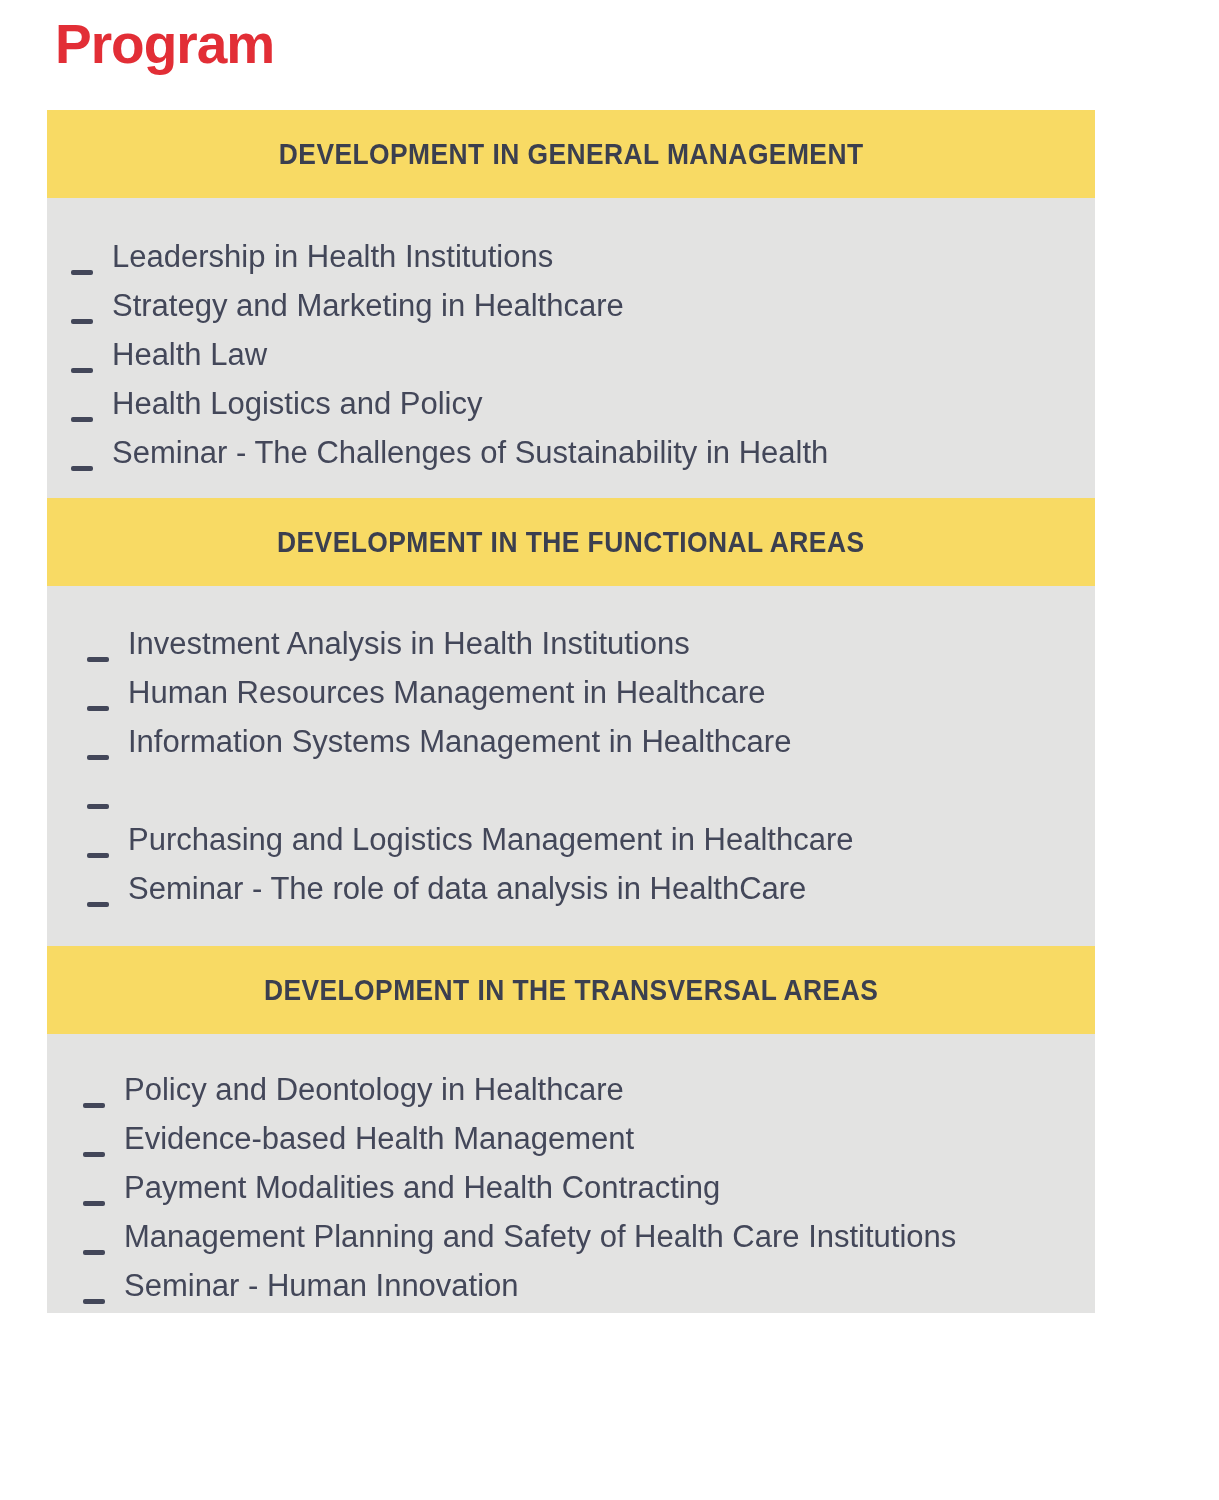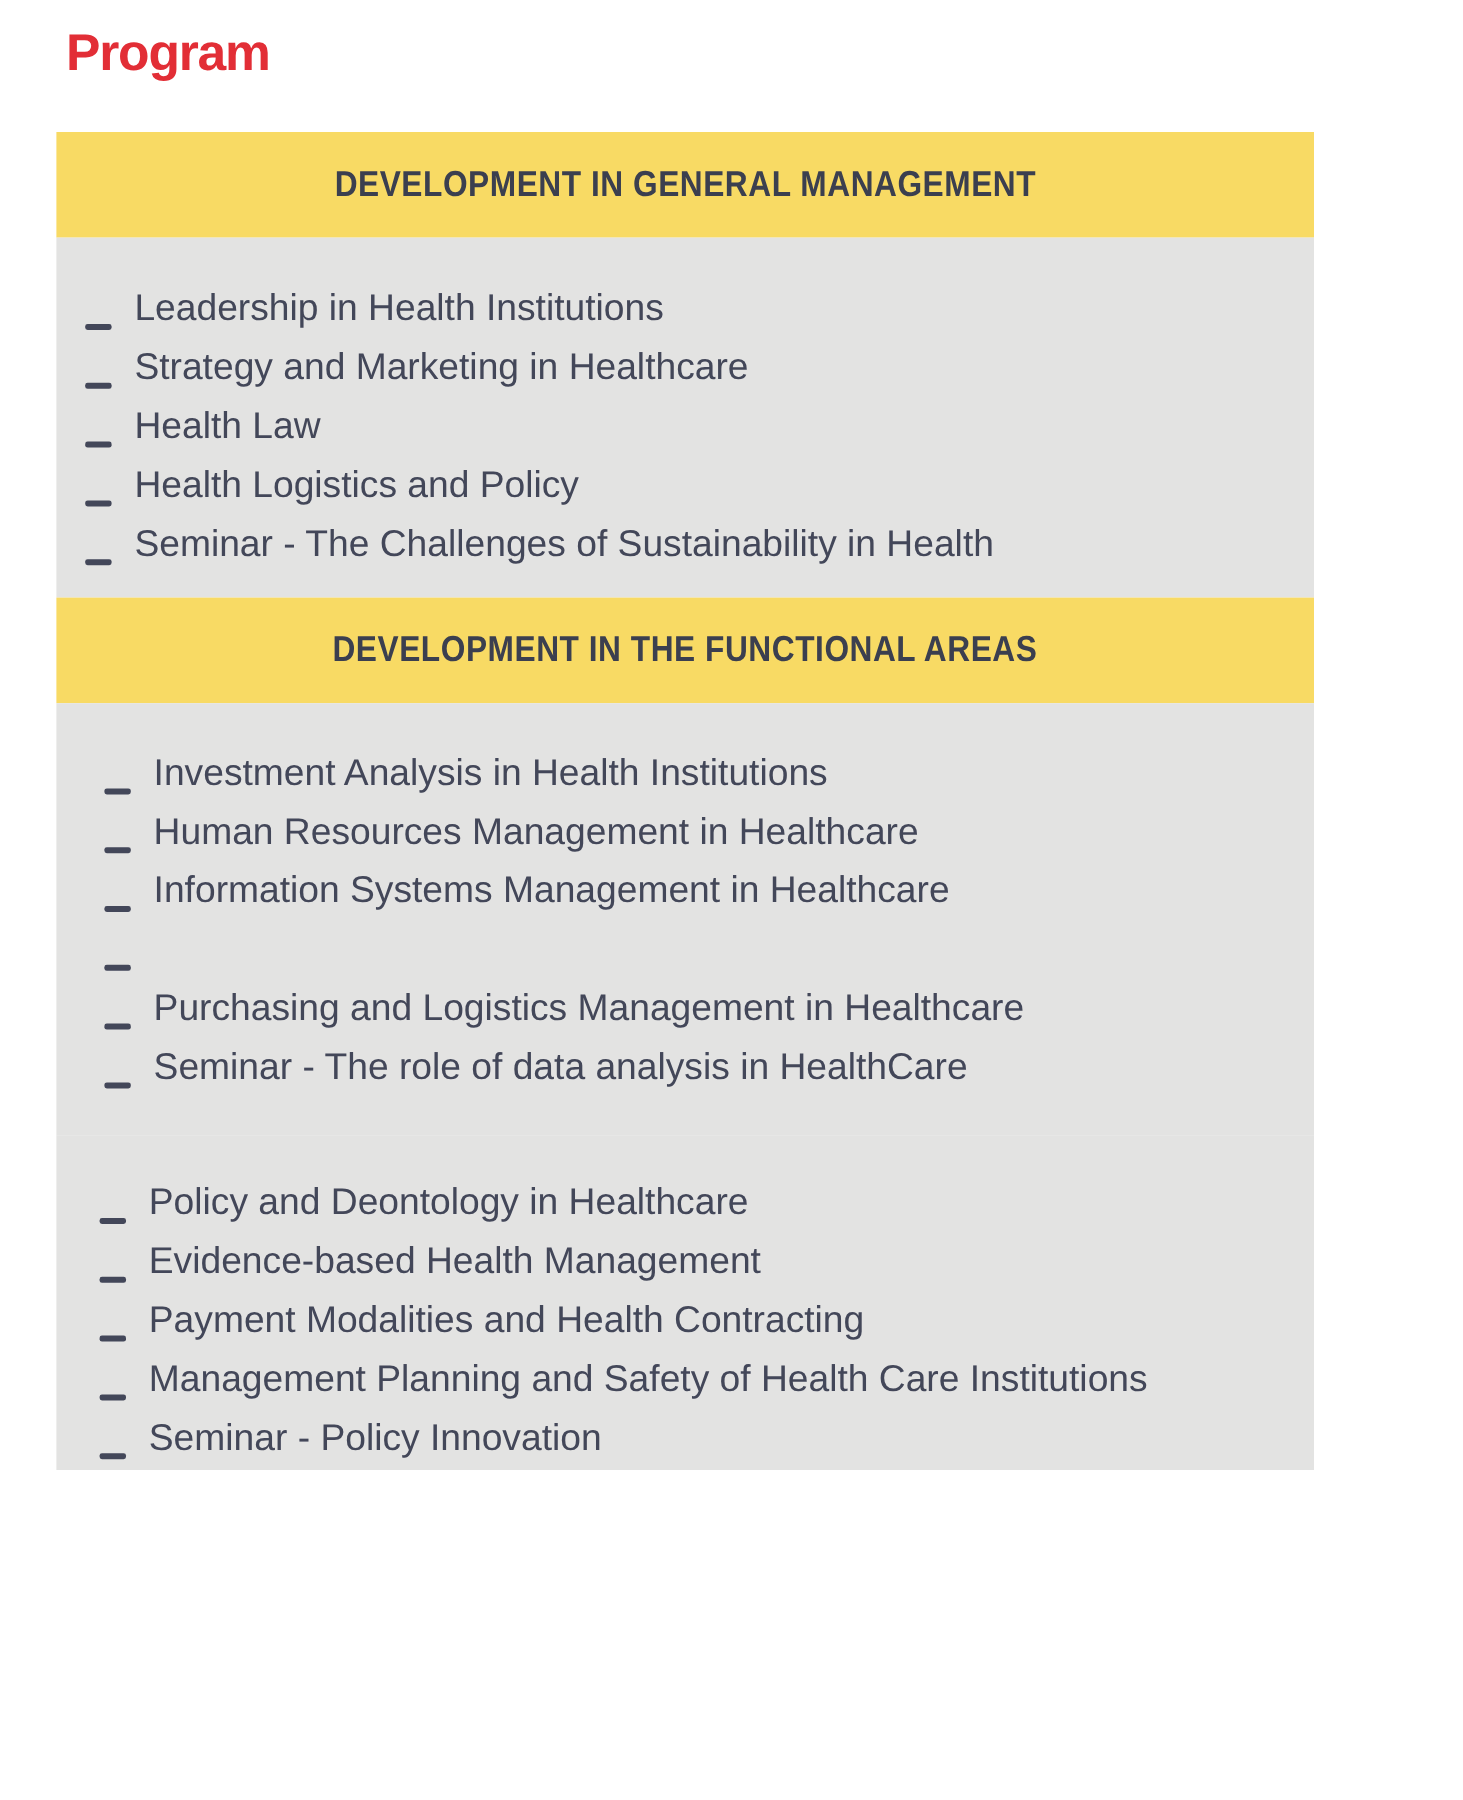--- a/index.html
+++ b/index.html
@@ -9,21 +9,21 @@
   body {
     width: 1219px;
     height: 1500px;
     background: #ffffff;
     font-family: "Liberation Sans", "DejaVu Sans", sans-serif;
     position: relative;
     overflow: hidden;
   }
   .page-title {
     margin: 8px 0 0 55px;
-    font-size: 43px;
+    font-size: 55px;
     font-weight: bold;
     line-height: 72px;
     letter-spacing: -1px;
     color: var(--title-red, #E22E36);
   }
   .container {
     position: absolute;
     left: 47px;
     top: 110px;
     width: 1048px;
@@ -128,37 +128,40 @@
           <span>Purchasing and Logistics Management in Healthcare</span>
         </li>
       <li>
           <span class="dash"></span>
           <span>Seminar - The role of data analysis in HealthCare</span>
         </li>
     </ul>
   </section>
 
   <section>
+    <div class="sec-header">
+      <span class="hdr-text">DEVELOPMENT IN THE TRANSVERSAL AREAS</span>
+    </div>
     <ul class="sec-list list-3">
       <li>
           <span class="dash"></span>
           <span>Policy and Deontology in Healthcare</span>
         </li>
       <li>
           <span class="dash"></span>
           <span>Evidence-based Health Management</span>
         </li>
       <li>
           <span class="dash"></span>
           <span>Payment Modalities and Health Contracting</span>
         </li>
       <li>
           <span class="dash"></span>
           <span>Management Planning and Safety of Health Care Institutions</span>
         </li>
       <li>
           <span class="dash"></span>
-          <span>Seminar - Policy Innovation</span>
+          <span>Seminar - Human Innovation</span>
         </li>
     </ul>
   </section>
 
 </div>
 
 </body></html>

